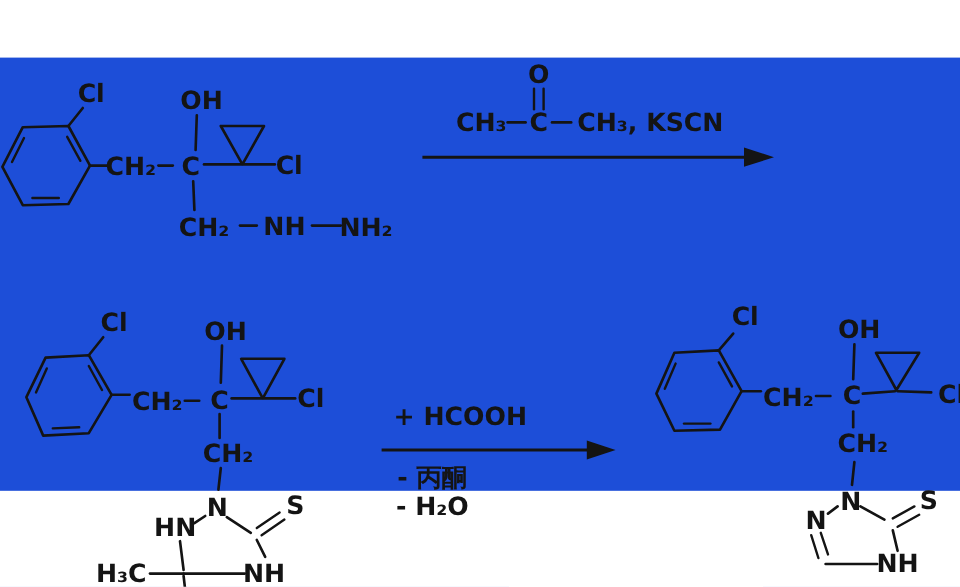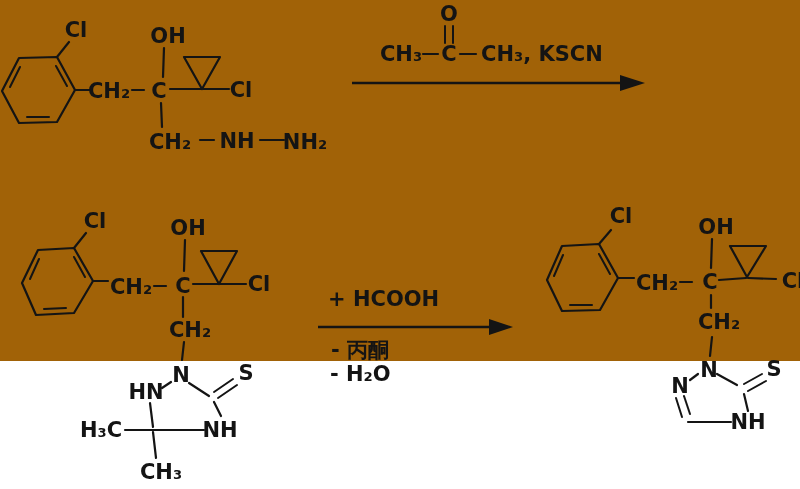--- a/index.html
+++ b/index.html
@@ -8,21 +8,22 @@
     background: #ffffff;
     width: 800px;
     height: 489px;
     overflow: hidden;
     font-family: "DejaVu Sans", "Liberation Sans", sans-serif;
   }
   #canvas {
     position: relative;
     width: 800px;
     height: 361px;
-    background: #a16207;
+    background: #1d4ed8;
+    margin-top: 48px;
   }
   svg { display: block; }
   .bond {
     stroke: #141414;
     stroke-width: 2.2;
     fill: none;
     stroke-linecap: round;
     stroke-linejoin: round;
   }
   .bond.thin { stroke-width: 2; }

